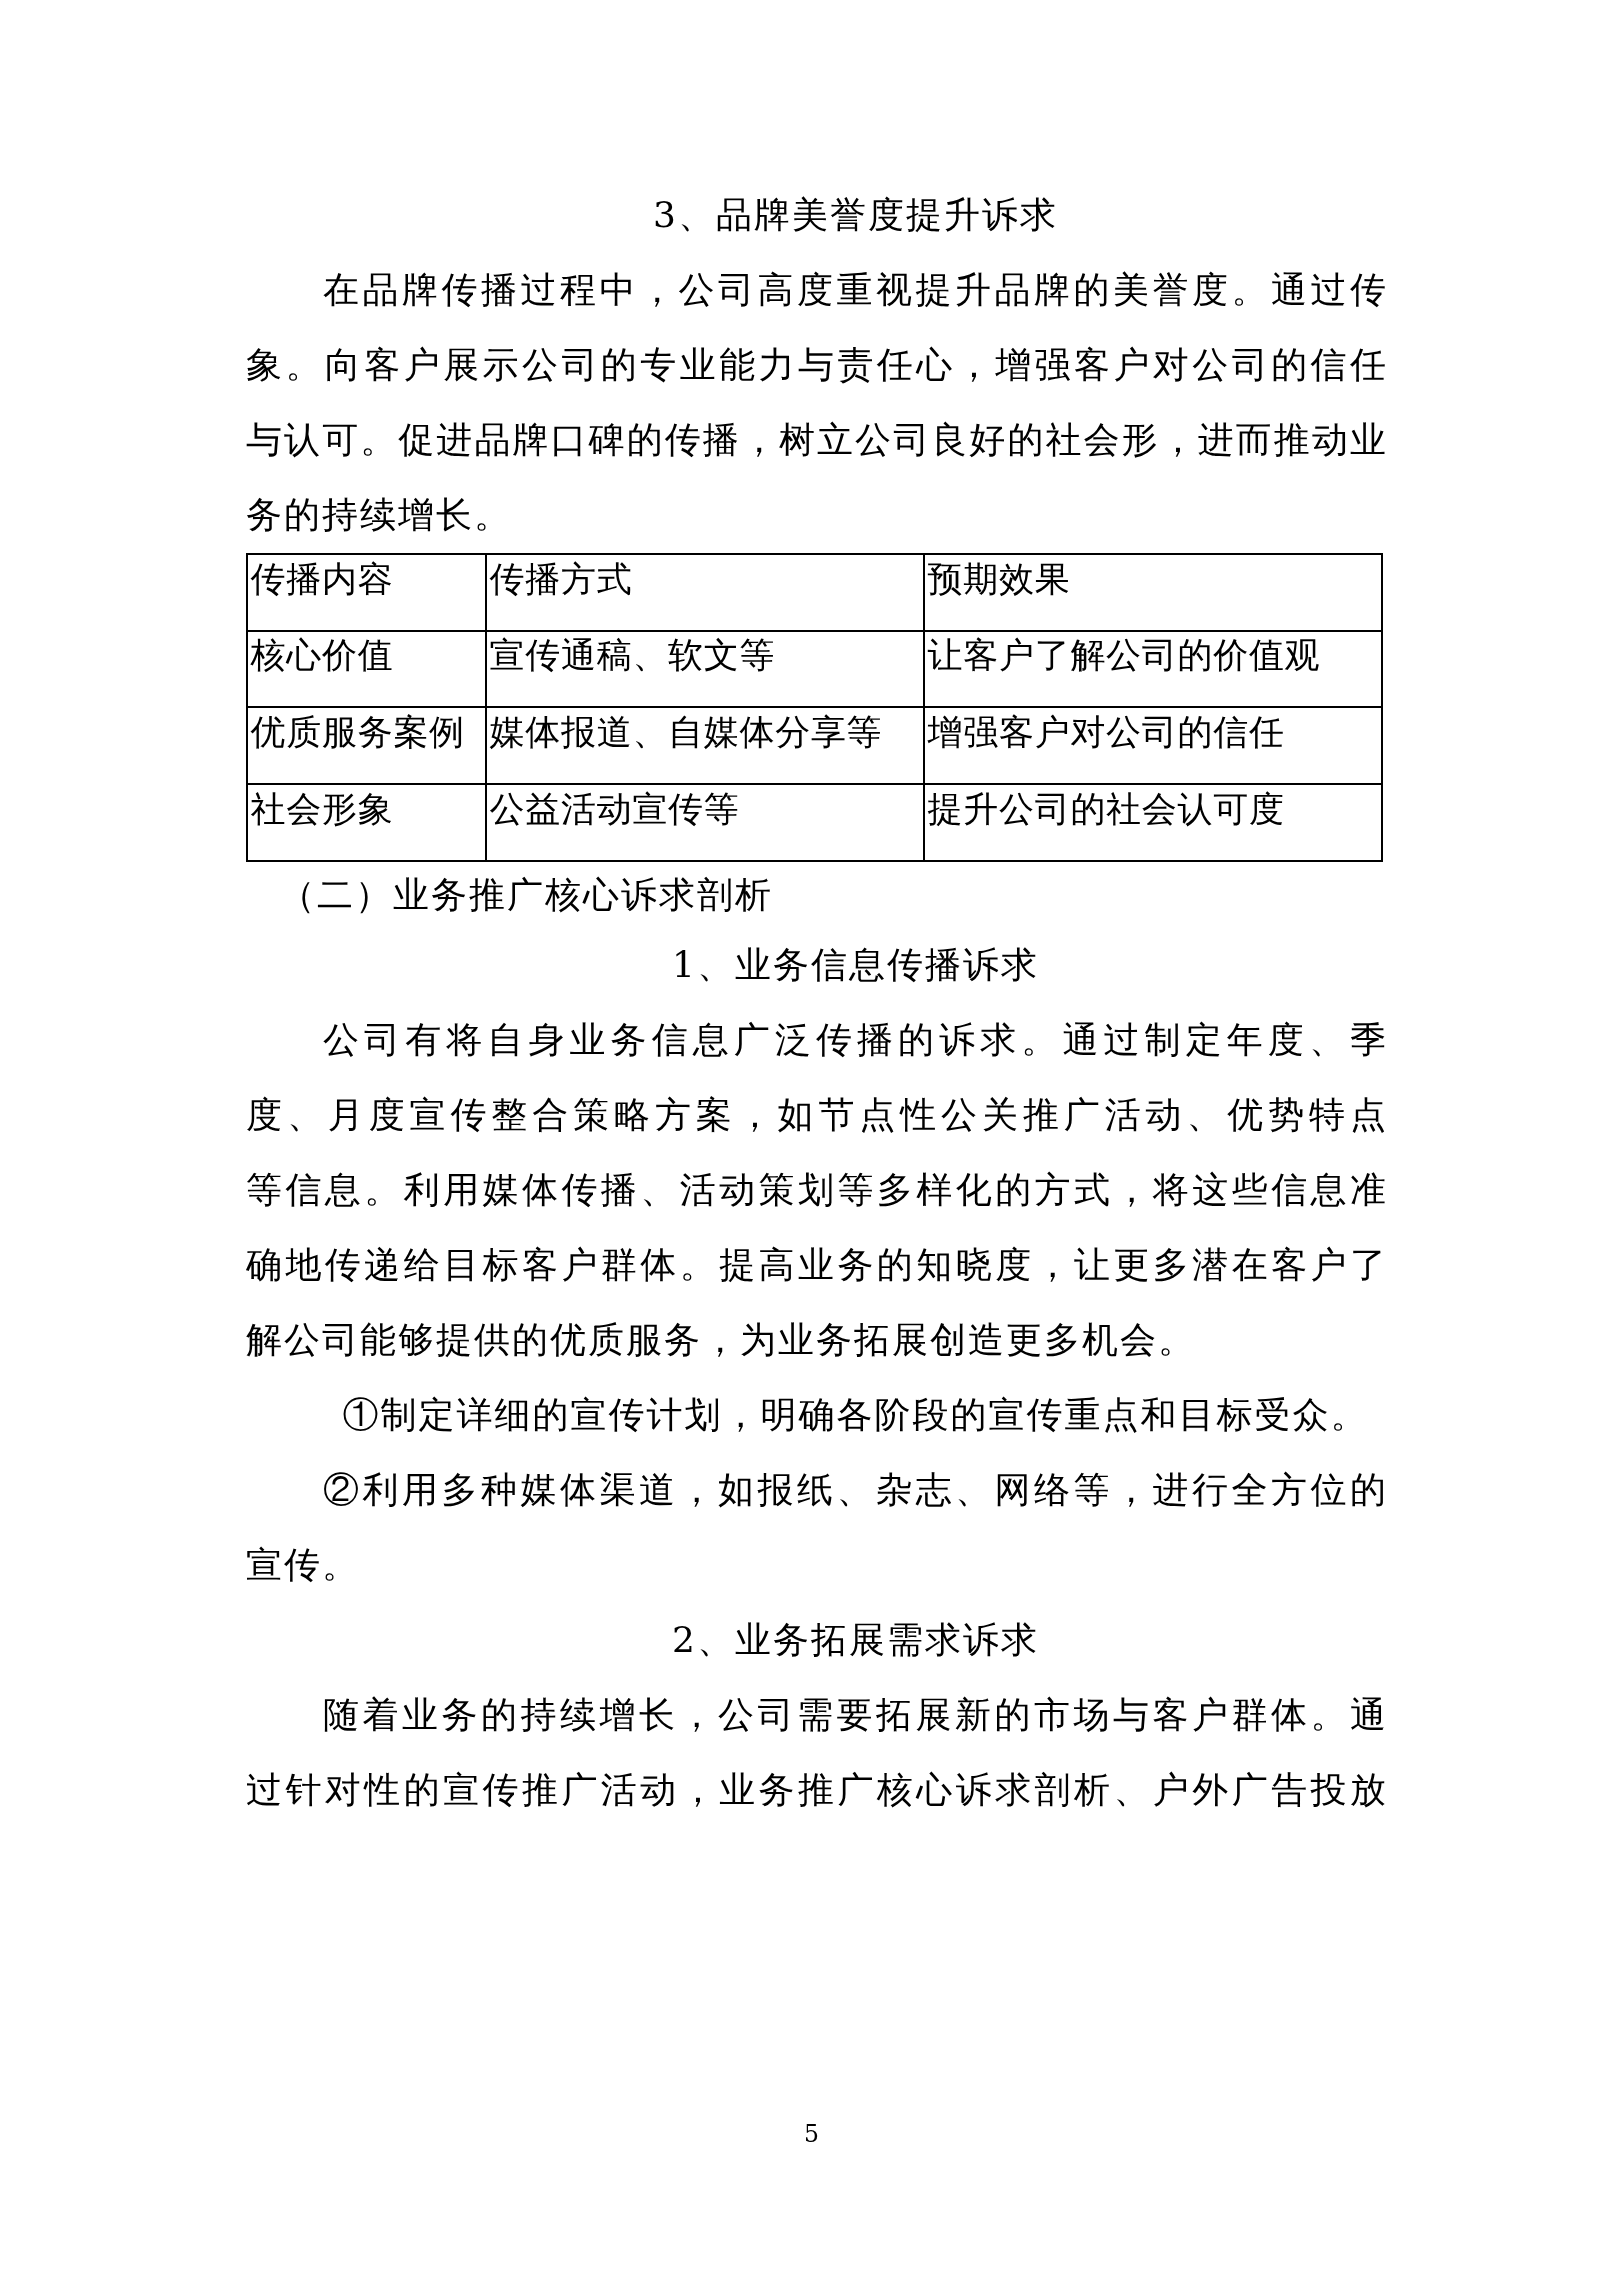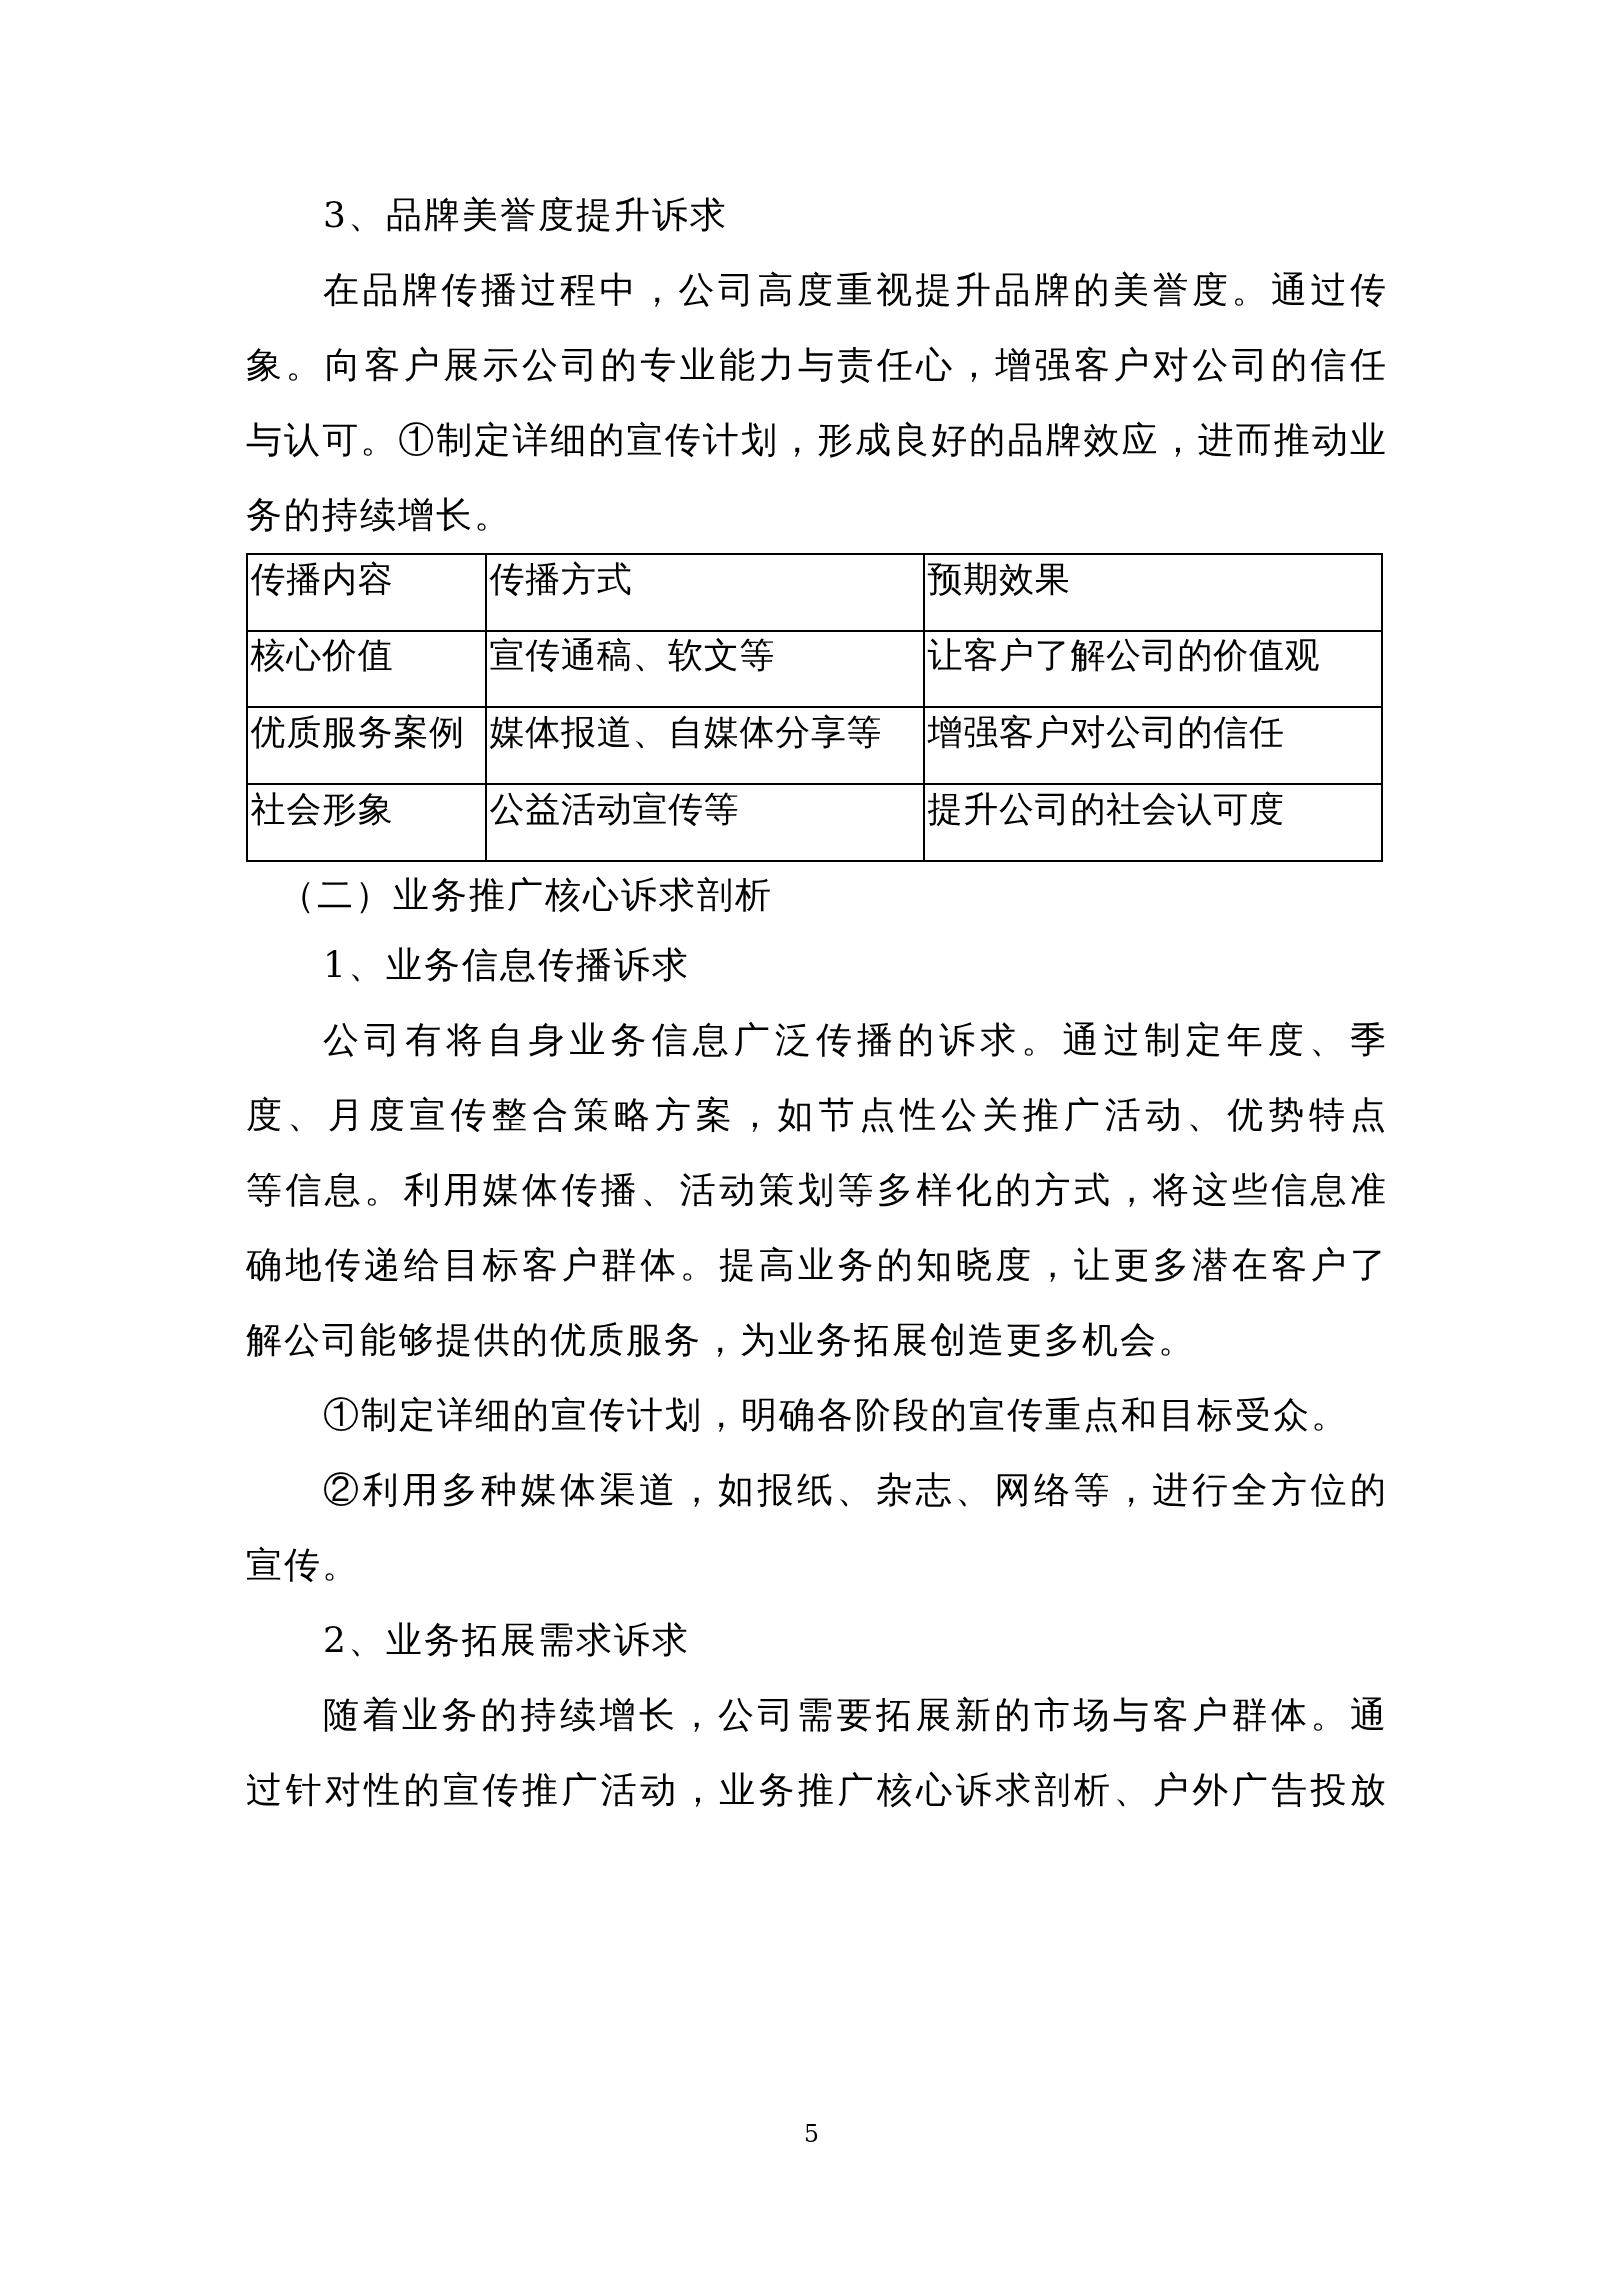--- a/index.html
+++ b/index.html
@@ -23,20 +23,21 @@
     }
     .line {
       font-size: 36px;
       line-height: 75px;
       height: 75px;
       white-space: nowrap;
       letter-spacing: 2px;
     }
     .indent {
       padding-left: 77px;
+      text-align: center;
     }
     .justify {
       text-align: justify;
       text-align-last: justify;
     }
     table.doc-table {
       border-collapse: collapse;
       width: 920px;
       margin-top: 1.3px;
       margin-bottom: 0;
@@ -72,21 +73,21 @@
 </head>
 <body>
 
 <div class="page">
 
   <div class="line indent">3、品牌美誉度提升诉求</div>
 
   <div>
     <div class="line indent justify">在品牌传播过程中，公司高度重视提升品牌的美誉度。通过传</div>
     <div class="line justify">象。向客户展示公司的专业能力与责任心，增强客户对公司的信任</div>
-    <div class="line justify">与认可。①制定详细的宣传计划，形成良好的品牌效应，进而推动业</div>
+    <div class="line justify">与认可。促进品牌口碑的传播，树立公司良好的社会形，进而推动业</div>
     <div class="line">务的持续增长。</div>
   </div>
 
   <table class="doc-table">
     <colgroup>
       <col class="col1">
         <col class="col2">
         <col class="col3">
     </colgroup>
     <tbody>

